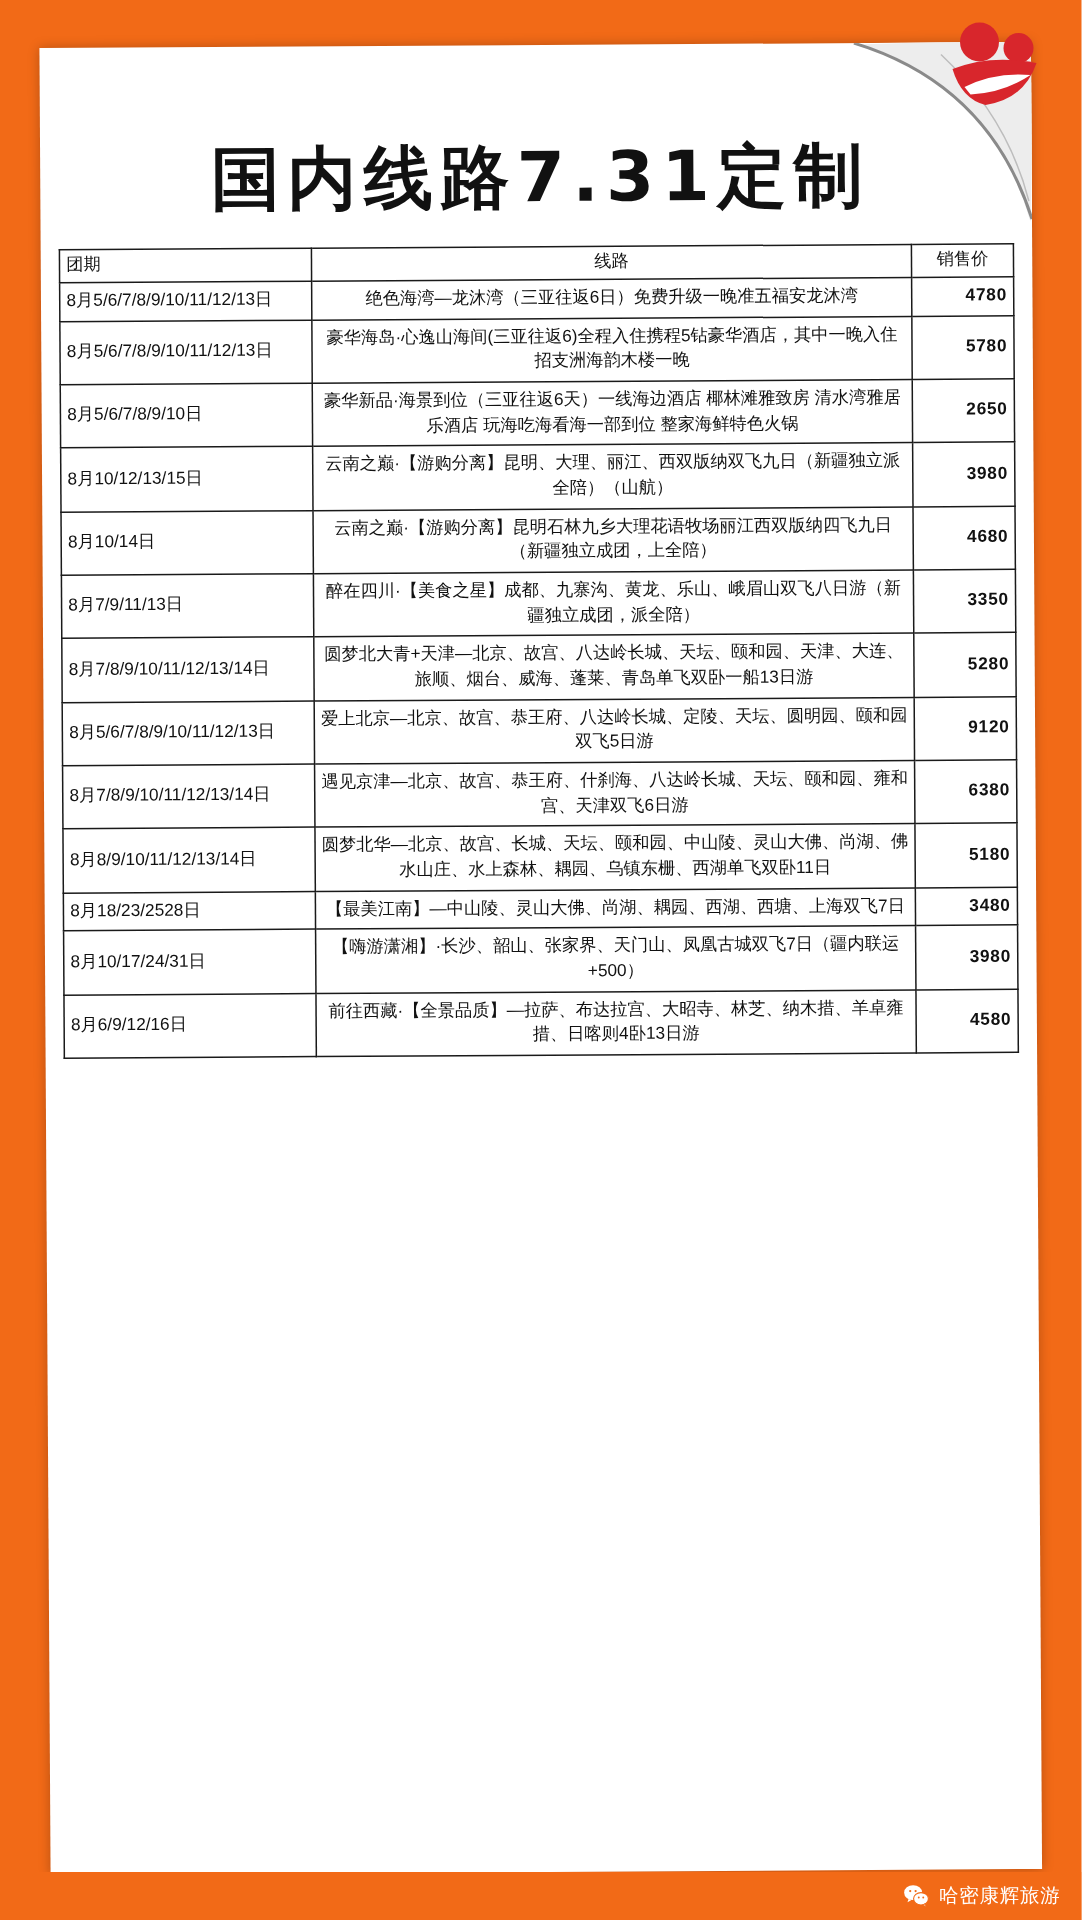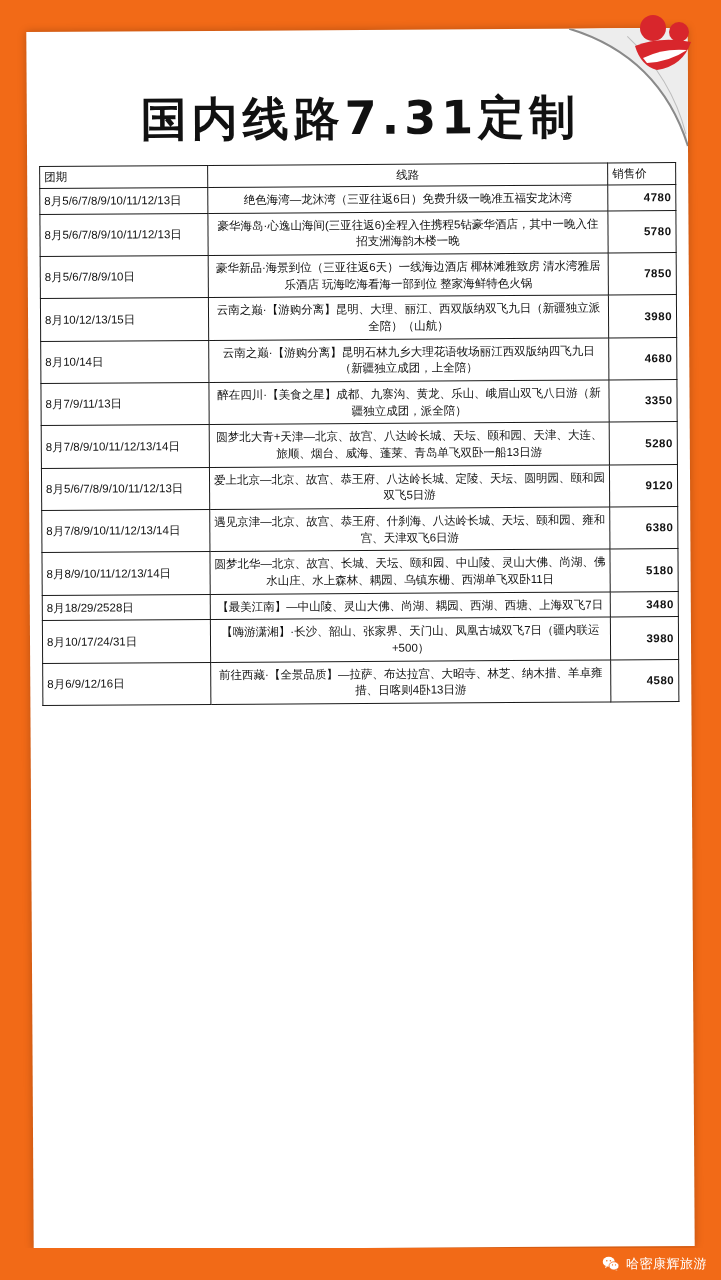--- a/index.html
+++ b/index.html
@@ -76,21 +76,21 @@
     font-size: 11.5px;
     height: 22px;
     padding: 2px 4px;
   }
   th.c-date, td.c-date { width: 168px; text-align: left; vertical-align: middle; }
   th.c-route, td.c-route { width: 400px; text-align: center; vertical-align: middle; }
   th.c-price, td.c-price { width: 68px; text-align: right; vertical-align: middle; }
 
   th.c-date { text-align: left; }
   th.c-route { text-align: center; }
-  th.c-price { text-align: left; }
+  th.c-price { text-align: center; }
 
   td.c-price {
     color: #e8111b;
     font-weight: bold;
     font-size: 20px;
     letter-spacing: 0.5px;
   }
   td.c-date { font-size: 12px; }
   td.c-route { font-size: 11.5px; padding: 6px 6px; }
 
@@ -161,21 +161,21 @@
         <td class="c-price">4780</td>
       </tr>
       <tr>
         <td class="c-date">8月5/6/7/8/9/10/11/12/13日</td>
         <td class="c-route">豪华海岛·心逸山海间(三亚往返6)全程入住携程5钻豪华酒店，其中一晚入住招支洲海韵木楼一晚</td>
         <td class="c-price">5780</td>
       </tr>
       <tr>
         <td class="c-date">8月5/6/7/8/9/10日</td>
         <td class="c-route">豪华新品·海景到位（三亚往返6天）一线海边酒店 椰林滩雅致房 清水湾雅居乐酒店 玩海吃海看海一部到位 整家海鲜特色火锅</td>
-        <td class="c-price">7850</td>
+        <td class="c-price">2650</td>
       </tr>
       <tr>
         <td class="c-date">8月10/12/13/15日</td>
         <td class="c-route">云南之巅·【游购分离】昆明、大理、丽江、西双版纳双飞九日（新疆独立派全陪）（山航）</td>
         <td class="c-price">3980</td>
       </tr>
       <tr>
         <td class="c-date">8月10/14日</td>
         <td class="c-route">云南之巅·【游购分离】昆明石林九乡大理花语牧场丽江西双版纳四飞九日（新疆独立成团，上全陪）</td>
         <td class="c-price">4680</td>
@@ -199,21 +199,21 @@
         <td class="c-date">8月7/8/9/10/11/12/13/14日</td>
         <td class="c-route">遇见京津—北京、故宫、恭王府、什刹海、八达岭长城、天坛、颐和园、雍和宫、天津双飞6日游</td>
         <td class="c-price">6380</td>
       </tr>
       <tr>
         <td class="c-date">8月8/9/10/11/12/13/14日</td>
         <td class="c-route">圆梦北华—北京、故宫、长城、天坛、颐和园、中山陵、灵山大佛、尚湖、佛水山庄、水上森林、耦园、乌镇东栅、西湖单飞双卧11日</td>
         <td class="c-price">5180</td>
       </tr>
       <tr>
-        <td class="c-date">8月18/29/2528日</td>
+        <td class="c-date">8月18/23/2528日</td>
         <td class="c-route">【最美江南】—中山陵、灵山大佛、尚湖、耦园、西湖、西塘、上海双飞7日</td>
         <td class="c-price">3480</td>
       </tr>
       <tr>
         <td class="c-date">8月10/17/24/31日</td>
         <td class="c-route">【嗨游潇湘】·长沙、韶山、张家界、天门山、凤凰古城双飞7日（疆内联运+500）</td>
         <td class="c-price">3980</td>
       </tr>
       <tr>
         <td class="c-date">8月6/9/12/16日</td>

